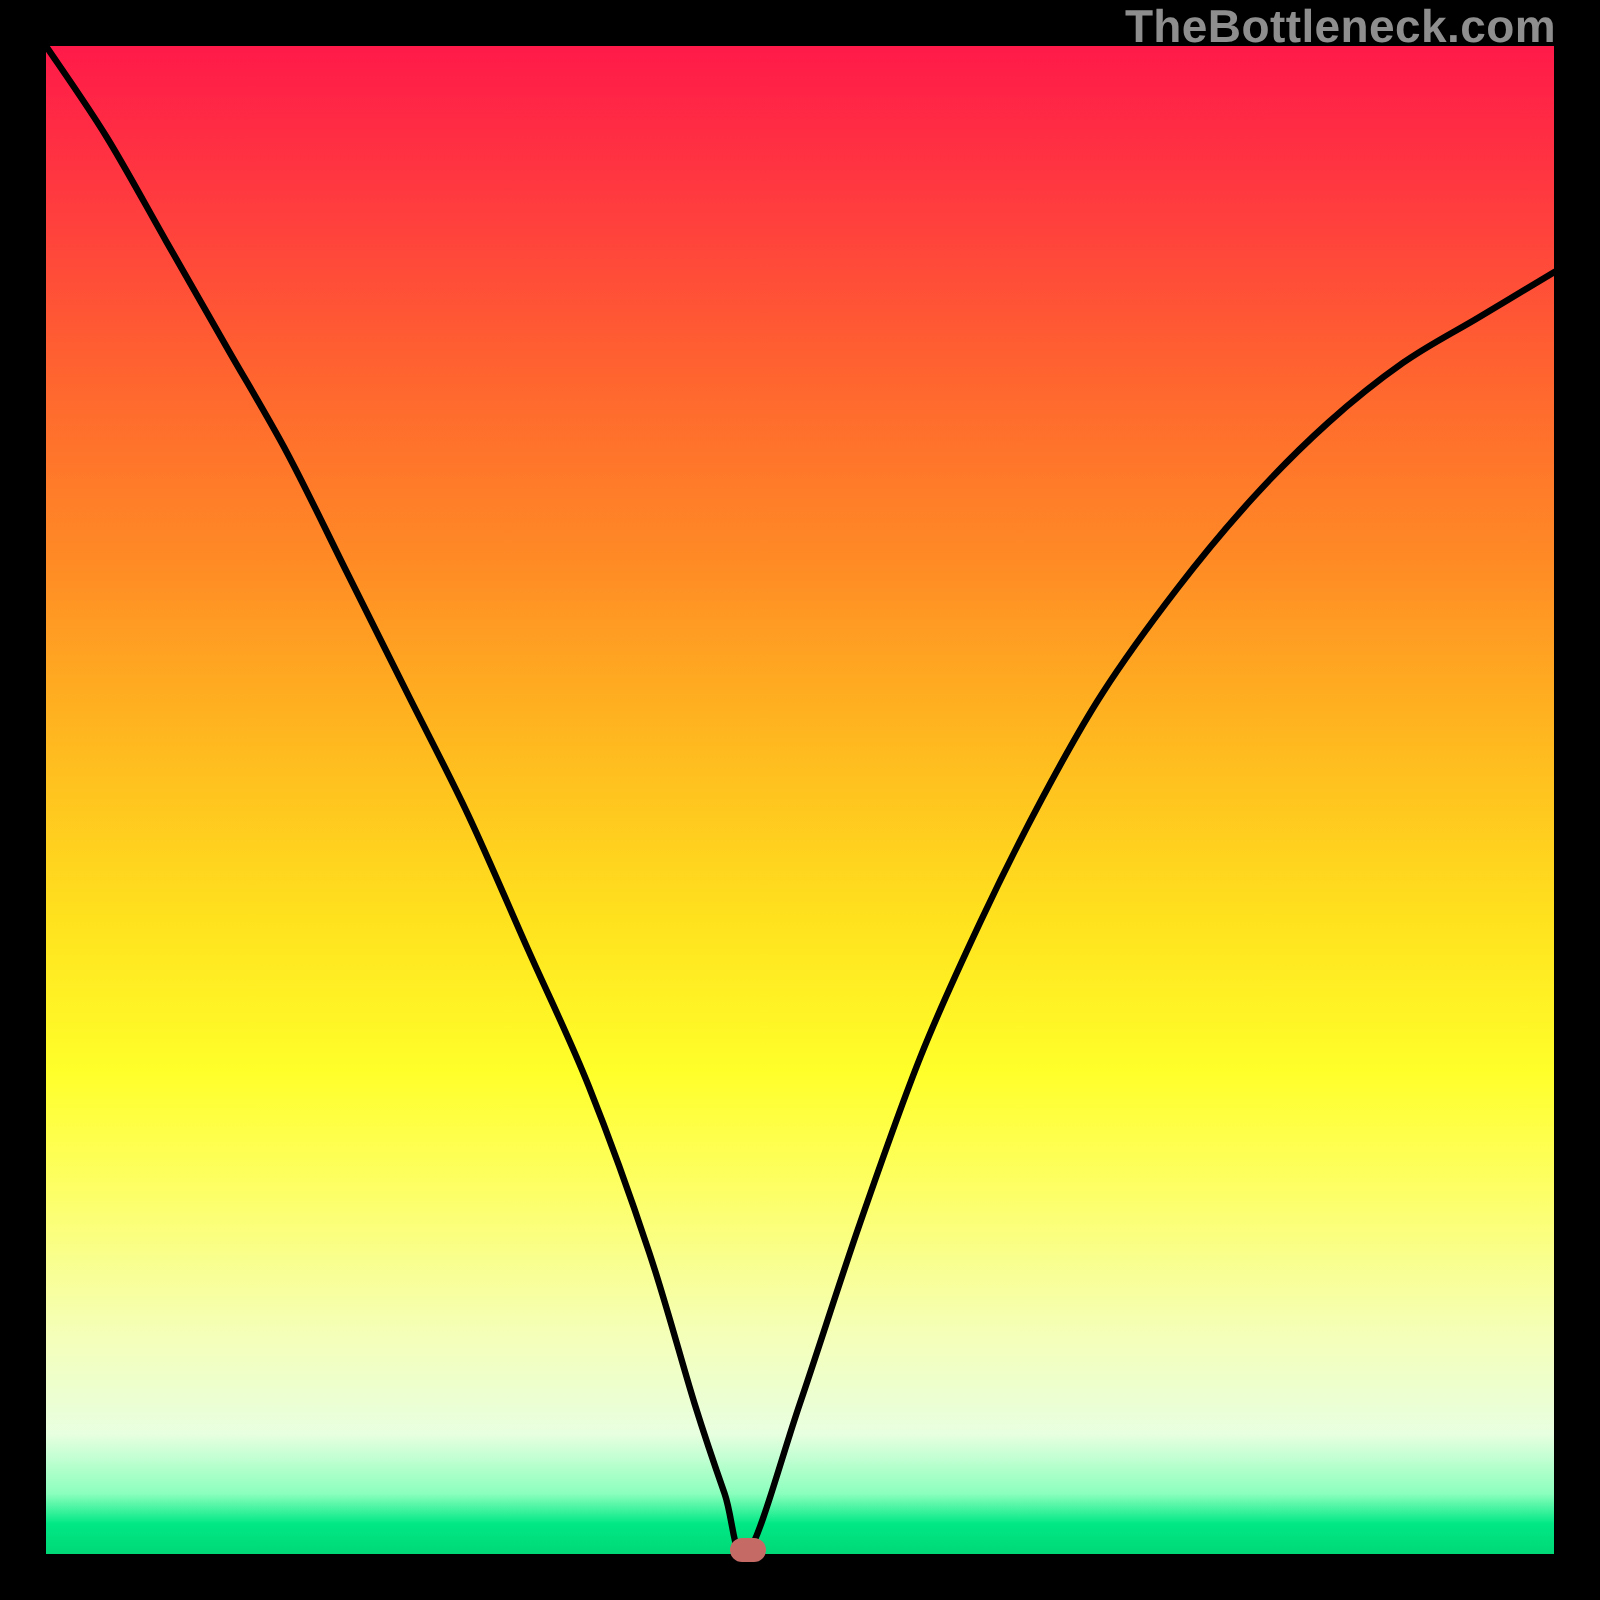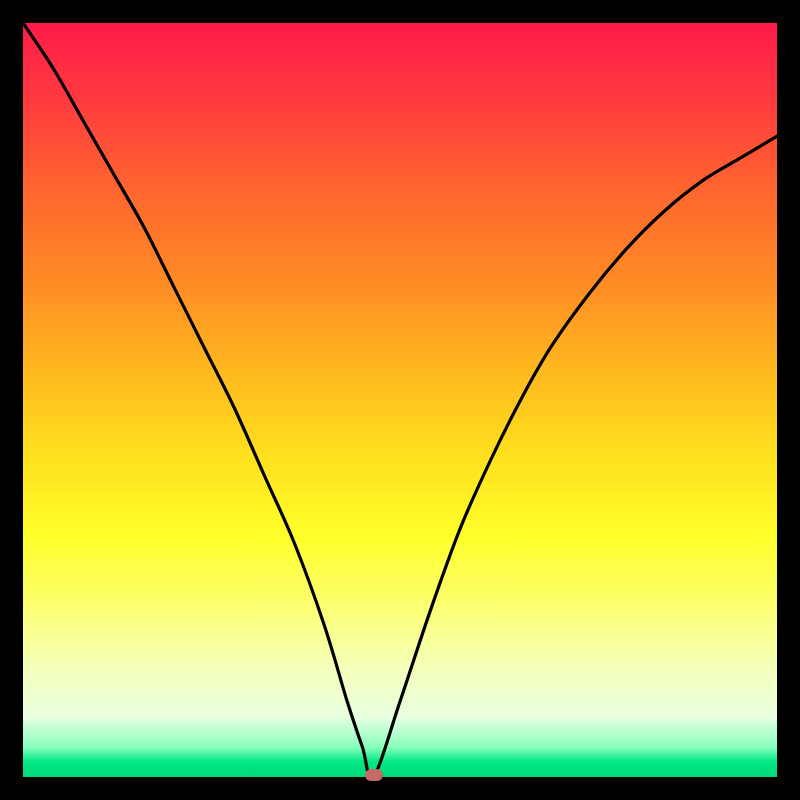--- a/index.html
+++ b/index.html
@@ -71,13 +71,14 @@
 
 <div class="frame">
   <div class="plot-area"></div>
 
   <svg class="curve" viewBox="0 0 754 754" preserveAspectRatio="none">
     <path id="curve-path" d="M 0 0 C 5.026666666666666 7.540000000000002, 20.10666666666667 28.903333333333347, 30.16 45.24000000000001 C 40.21333333333333 61.57666666666667, 50.266666666666666 80.42666666666666, 60.32 98.01999999999998 C 70.37333333333333 115.6133333333333, 80.42666666666666 133.20666666666662, 90.47999999999999 150.79999999999995 C 100.53333333333332 168.3933333333333, 110.58666666666666 184.73000000000005, 120.64 203.58000000000004 C 130.69333333333333 222.43000000000004, 140.74666666666667 243.79333333333332, 150.8 263.9 C 160.85333333333335 284.00666666666666, 170.90666666666664 304.11333333333334, 180.95999999999998 324.22 C 191.01333333333332 344.3266666666667, 201.0666666666667 363.1766666666667, 211.12000000000003 384.54 C 221.17333333333337 405.90333333333336, 231.2266666666667 429.78, 241.28 452.4 C 251.33333333333331 475.02, 261.38666666666666 495.12666666666667, 271.44 520.26 C 281.49333333333334 545.3933333333333, 292.80333333333334 576.8100000000001, 301.6 603.2 C 310.3966666666667 629.59, 317.9366666666666 658.4933333333333, 324.21999999999997 678.6 C 330.50333333333333 698.7066666666667, 334.90166666666664 711.2733333333333, 339.3 723.84 C 343.6983333333334 736.4066666666668, 344.3266666666667 761.54, 350.61 754 C 356.8933333333333 746.46, 367.575 706.2466666666667, 377 678.6 C 386.425 650.9533333333334, 397.1066666666667 617.0233333333333, 407.16 588.12 C 417.21333333333337 559.2166666666667, 427.26666666666665 530.3133333333333, 437.32 505.17999999999995 C 447.37333333333333 480.0466666666666, 457.4266666666667 458.68333333333334, 467.48 437.32 C 477.53333333333336 415.95666666666665, 487.5866666666667 395.85, 497.64000000000004 377 C 507.6933333333334 358.15, 516.49 341.8133333333334, 527.8 324.22 C 539.1099999999999 306.62666666666667, 552.9333333333333 287.77666666666664, 565.5 271.44 C 578.0666666666667 255.10333333333332, 590.6333333333334 240.02333333333337, 603.2 226.20000000000005 C 615.7666666666667 212.37666666666672, 628.3333333333333 199.81000000000003, 640.9 188.5 C 653.4666666666667 177.18999999999997, 666.0333333333333 167.13666666666657, 678.6 158.33999999999992 C 691.1666666666667 149.54333333333327, 703.7333333333333 143.26000000000002, 716.3 135.72000000000003 C 728.8666666666666 128.18000000000004, 747.7166666666667 116.87000000000002, 754 113.10000000000002" fill="none" stroke="#000" stroke-width="3.2" stroke-linecap="round" stroke-linejoin="round"></path>
   </svg>
 
   <div id="marker" class="marker" style="left: 373.61px; top: 775px;"></div>
 
+  <div class="watermark">TheBottleneck.com</div>
 </div>
 
 </body></html>

